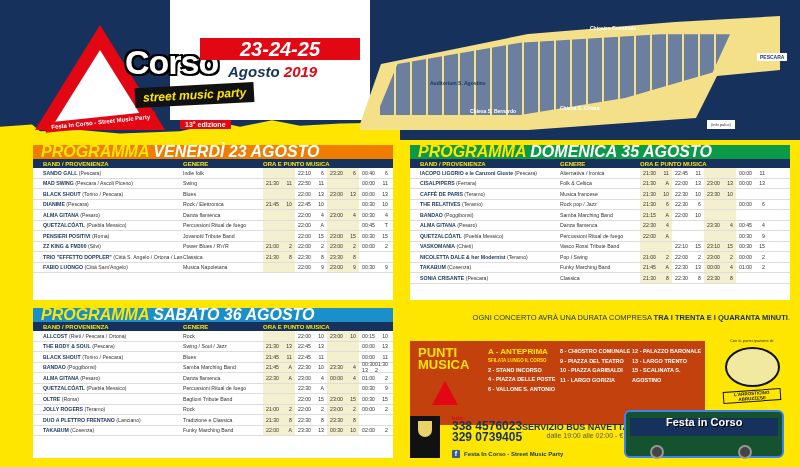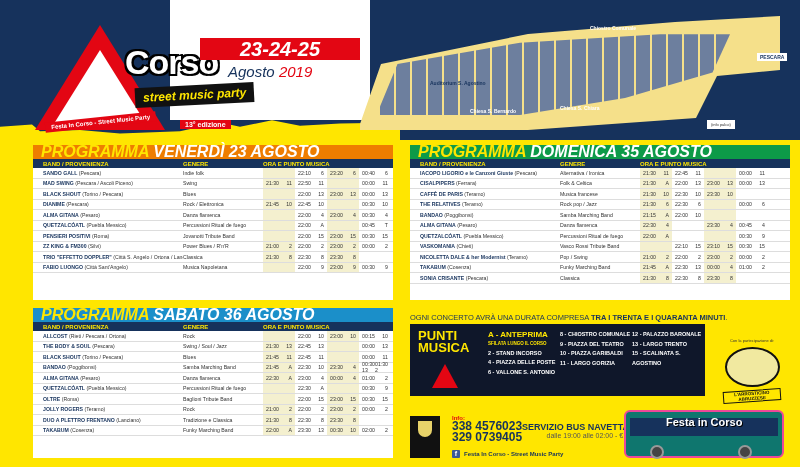--- a/index.html
+++ b/index.html
@@ -9,60 +9,60 @@
 .skyline{position:absolute;left:0;top:118px;width:400px;height:22px;background:#ffe600;clip-path:polygon(0 40%,8% 30%,10% 60%,20% 55%,30% 70%,45% 60%,55% 20%,60% 40%,68% 10%,75% 35%,85% 25%,100% 20%,100% 100%,0 100%)}
 .logo{position:absolute;left:35px;top:5px;width:260px;height:125px}
 .tri{position:absolute;left:0;top:20px;width:0;height:0;border-left:65px solid transparent;border-right:65px solid transparent;border-bottom:105px solid #e30613}
 .tri-in{position:absolute;left:20px;top:45px;width:0;height:0;border-left:45px solid transparent;border-right:45px solid transparent;border-bottom:72px solid #fff}
 .logo-title{position:absolute;left:90px;top:12px;font-family:"Liberation Sans",sans-serif;font-weight:900;font-size:34px;line-height:30px;color:#fff;text-shadow:2px 2px 0 #000,-2px -2px 0 #000,2px -2px 0 #000,-2px 2px 0 #000;letter-spacing:-1px}
 .logo-in{position:absolute;left:180px;top:30px;color:#e30613;font-weight:900;font-size:18px;transform:rotate(-12deg)}
 .smp{position:absolute;left:100px;top:80px;background:#111;color:#ffe600;font-weight:900;font-style:italic;font-size:12px;padding:3px 8px;transform:rotate(-3deg)}
 .fbline{position:absolute;left:10px;top:112px;background:#e30613;color:#fff;font-size:6px;font-weight:bold;padding:2px 6px;transform:rotate(-6deg)}
 .edz{position:absolute;left:145px;top:115px;background:#e30613;color:#fff;font-size:7px;font-weight:bold;padding:1px 5px}
 .dates{position:absolute;left:200px;top:38px;width:160px;height:22px;background:#e30613;color:#fff;font-weight:900;font-style:italic;font-size:20px;text-align:center;line-height:22px}
-.agosto{position:absolute;left:228px;top:63px;font-weight:400;font-style:italic;font-size:15px;color:#16325c}
+.agosto{position:absolute;left:228px;top:63px;font-weight:700;font-style:italic;font-size:15px;color:#16325c}
 .agosto span{color:#e30613}
 .map{position:absolute;left:360px;top:10px;width:420px;height:120px;background:#f5e08a;clip-path:polygon(0 95%,5% 45%,40% 20%,75% 10%,100% 5%,100% 50%,85% 55%,80% 90%,40% 100%,0 100%)}
 .map-blocks{position:absolute;left:380px;top:30px;width:350px;height:85px;background:repeating-linear-gradient(90deg,#6d7f9e 0 14px,#f5e08a 14px 16px);clip-path:polygon(0 90%,5% 40%,40% 15%,80% 5%,100% 5%,95% 50%,70% 80%,40% 100%,0 100%)}
 .map-label{position:absolute;font-size:5px;color:#fff;font-weight:bold}
 .pescara{position:absolute;left:757px;top:53px;background:#fff;color:#16325c;font-size:5px;font-weight:bold;padding:1px 3px}
 .legend-box{position:absolute;left:707px;top:120px;background:#fff;font-size:4px;padding:2px 4px;color:#333}
 .sect{position:absolute;background:#fff}
 .sect-title{height:14px;font-weight:900;font-style:italic;font-size:16px;line-height:14px;padding-left:8px;color:#fff}
 .sect-title .pg{color:#ffe600}
 .thead{height:9px;background:#16325c;color:#ffe600;font-size:6px;font-weight:bold;display:flex;align-items:center}
 .row{display:flex;align-items:center;height:10.5px;font-size:5.2px;color:#333;border-bottom:1px solid #ddd}
 .c-band{width:150px;padding-left:10px;white-space:nowrap;overflow:hidden}
 .c-band b{color:#16325c}
 .c-gen{width:80px;white-space:nowrap;overflow:hidden}
 .c-t{width:32px;display:flex;justify-content:space-between;padding:0 3px;height:100%;align-items:center}
 .c-t.hl{background:#f4f0cf}
-.note{position:absolute;left:410px;top:312px;width:380px;text-align:left;font-size:7.5px;color:#16325c;line-height:11px}
+.note{position:absolute;left:410px;top:312px;width:380px;text-align:right;font-size:7.5px;color:#16325c;line-height:11px}
 .note b{font-weight:bold}
-.punti{position:absolute;left:410px;top:324px;width:295px;height:72px;background:#0f172a}
+.punti{position:absolute;left:410px;top:341px;width:295px;height:84px;background:#c2410c}
 .punti-h{position:absolute;left:8px;top:6px;color:#ffe600;font-weight:900;font-size:13px;line-height:12px}
 .punti-tri{position:absolute;left:22px;top:40px;width:0;height:0;border-left:13px solid transparent;border-right:13px solid transparent;border-bottom:24px solid #e30613}
 .pcol{position:absolute;font-size:5.5px;font-weight:bold;color:#fff;line-height:9.5px}
 .pcol .ant{color:#ffe600;font-size:8px;line-height:9px}
 .pcol .sfil{color:#ffe600;font-size:4.5px}
 .partner{position:absolute;left:712px;top:338px;width:80px;height:75px;text-align:center}
 .partner-small{font-size:4px;color:#333}
 .sheep{width:55px;height:40px;margin:4px auto 0;background:#f1e9a0;border-radius:50%;border:2px solid #111}
 .partner-name{margin:3px auto 0;width:58px;background:#ffe600;border:1px solid #111;font-size:4.5px;font-weight:bold;color:#111;transform:rotate(-4deg)}
 .comune{position:absolute;left:410px;top:416px;width:30px;height:42px;background:#111}
 .comune-shield{width:14px;height:16px;margin:5px auto 0;background:#e8d36a;border-radius:0 0 7px 7px}
 .info{position:absolute;left:452px;top:415px}
 .info-l{font-size:6px;color:#e30613;font-weight:bold}
 .info-n{font-size:12px;font-weight:bold;color:#16325c;line-height:11px}
 .bus-s{position:absolute;left:522px;top:422px;text-align:right}
 .bus-s .t{font-size:9px;font-weight:bold;color:#16325c}
 .bus-s .d{font-size:7px;color:#555}
 .fbfoot{position:absolute;left:452px;top:450px;font-size:6px;font-weight:bold;color:#16325c;display:flex;align-items:center;gap:4px}
 .fbicon{width:8px;height:8px;background:#3b5998;color:#fff;font-size:7px;line-height:8px;text-align:center;border-radius:1px}
-.bus{position:absolute;left:624px;top:410px;width:160px;height:48px;background:#0f766e;border:2px solid #ec4899;border-radius:6px}
+.bus{position:absolute;left:624px;top:410px;width:160px;height:48px;background:#14532d;border:2px solid #3b82f6;border-radius:6px}
 .bus-win{position:absolute;left:4px;top:6px;width:148px;height:18px;background:#16325c}
 .bus-logo{position:absolute;left:40px;top:4px;color:#fff;font-weight:900;font-size:11px;text-shadow:1px 1px 0 #000}
 .wheel{position:absolute;top:33px;width:14px;height:14px;background:#444;border:2px solid #999;border-radius:50%}
 </style>
 </head>
 <body>
 
 <div class="topbg"></div>
 <div class="whitebg"></div>
 <div class="skyline"></div>

